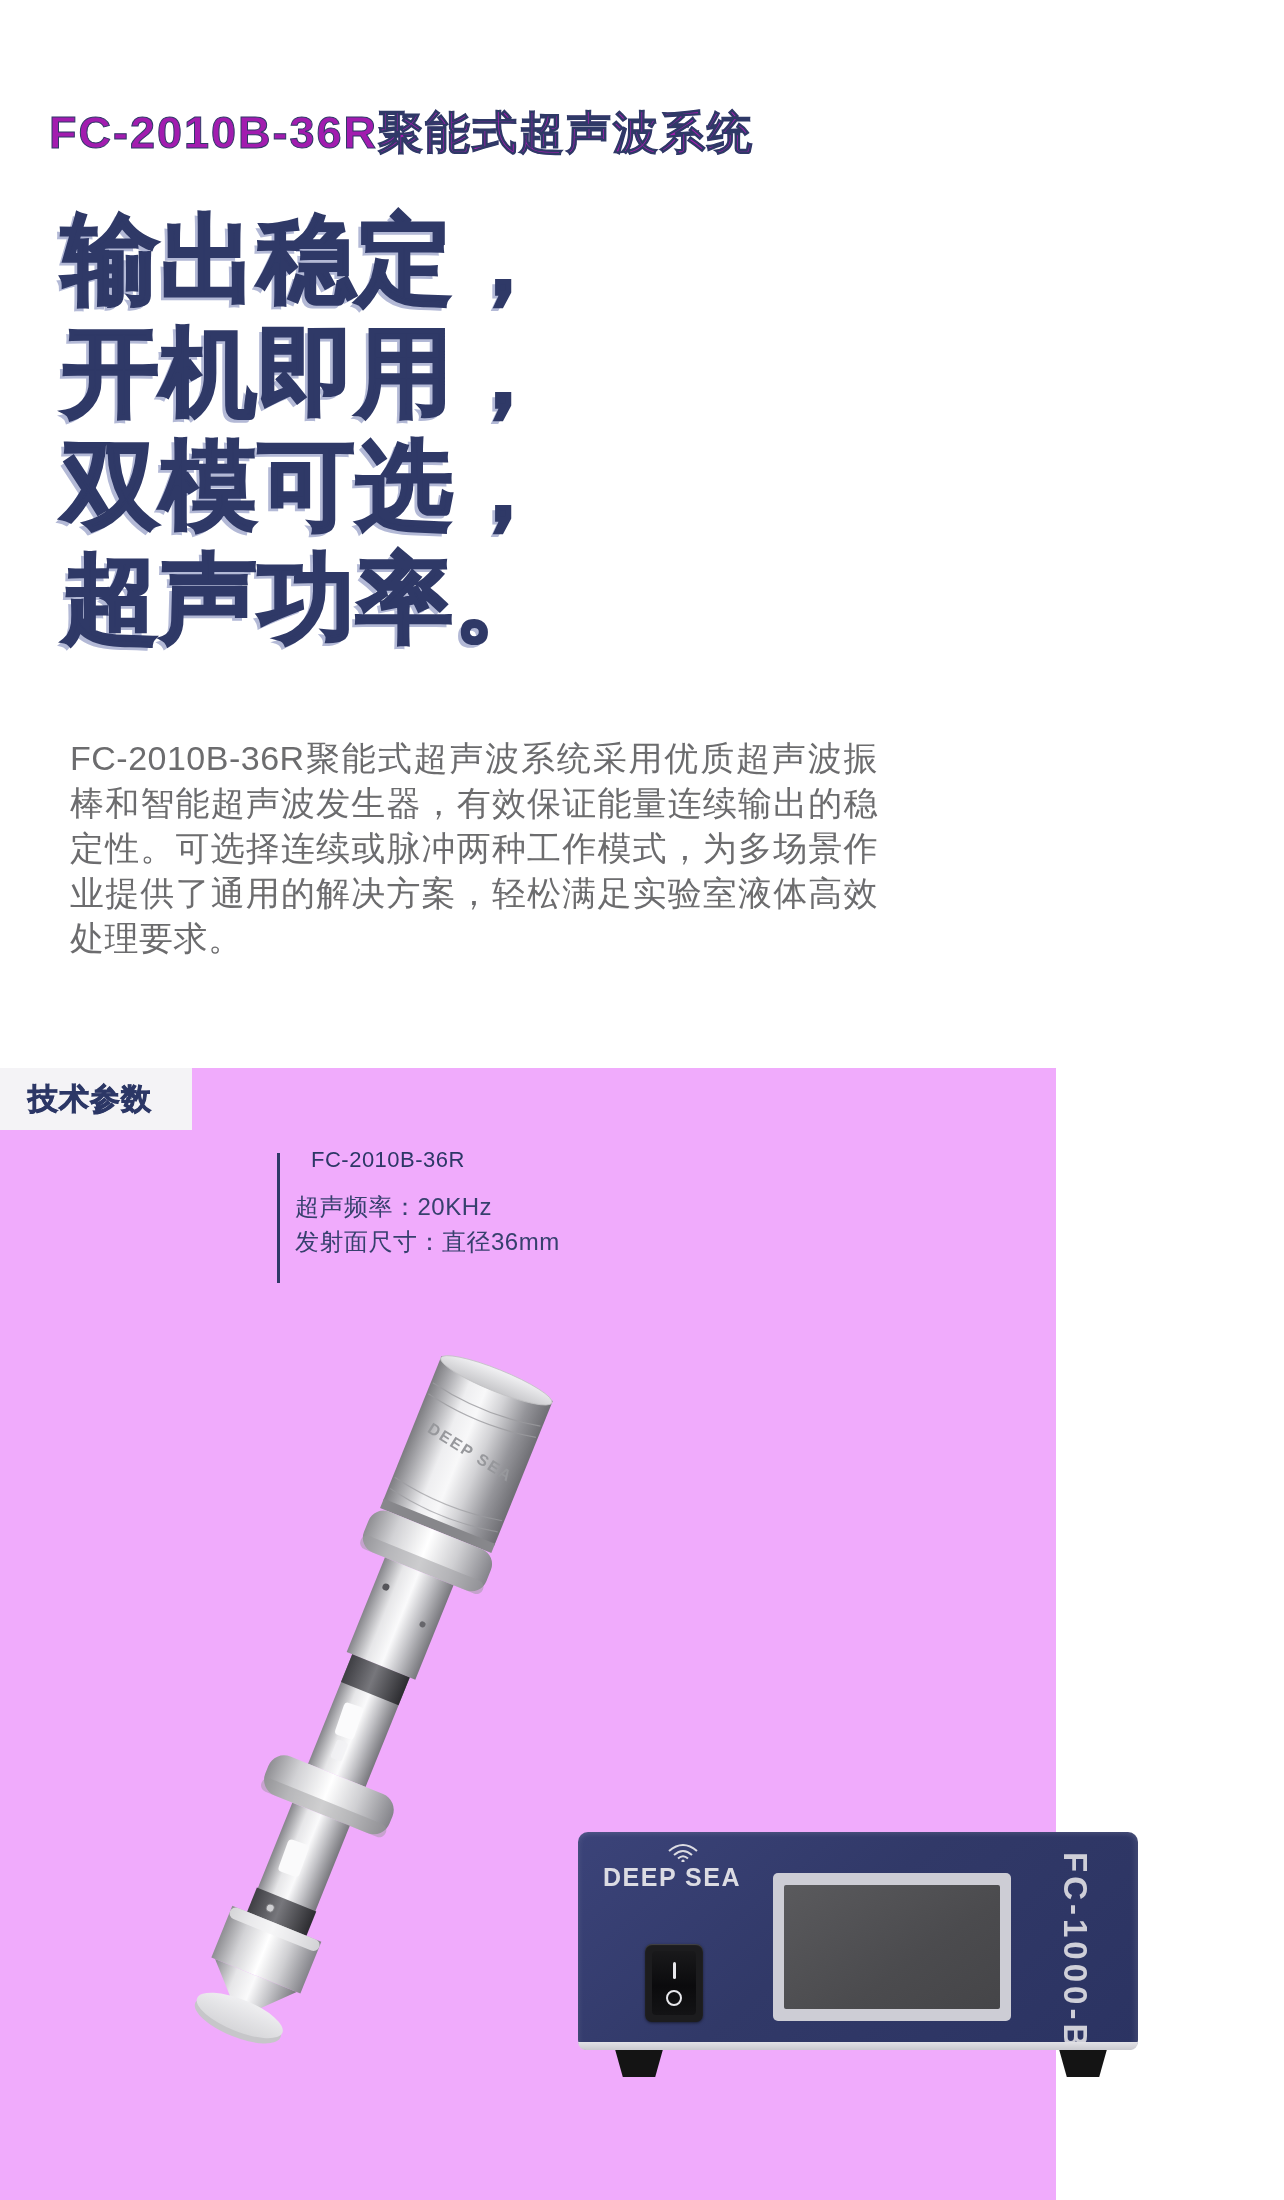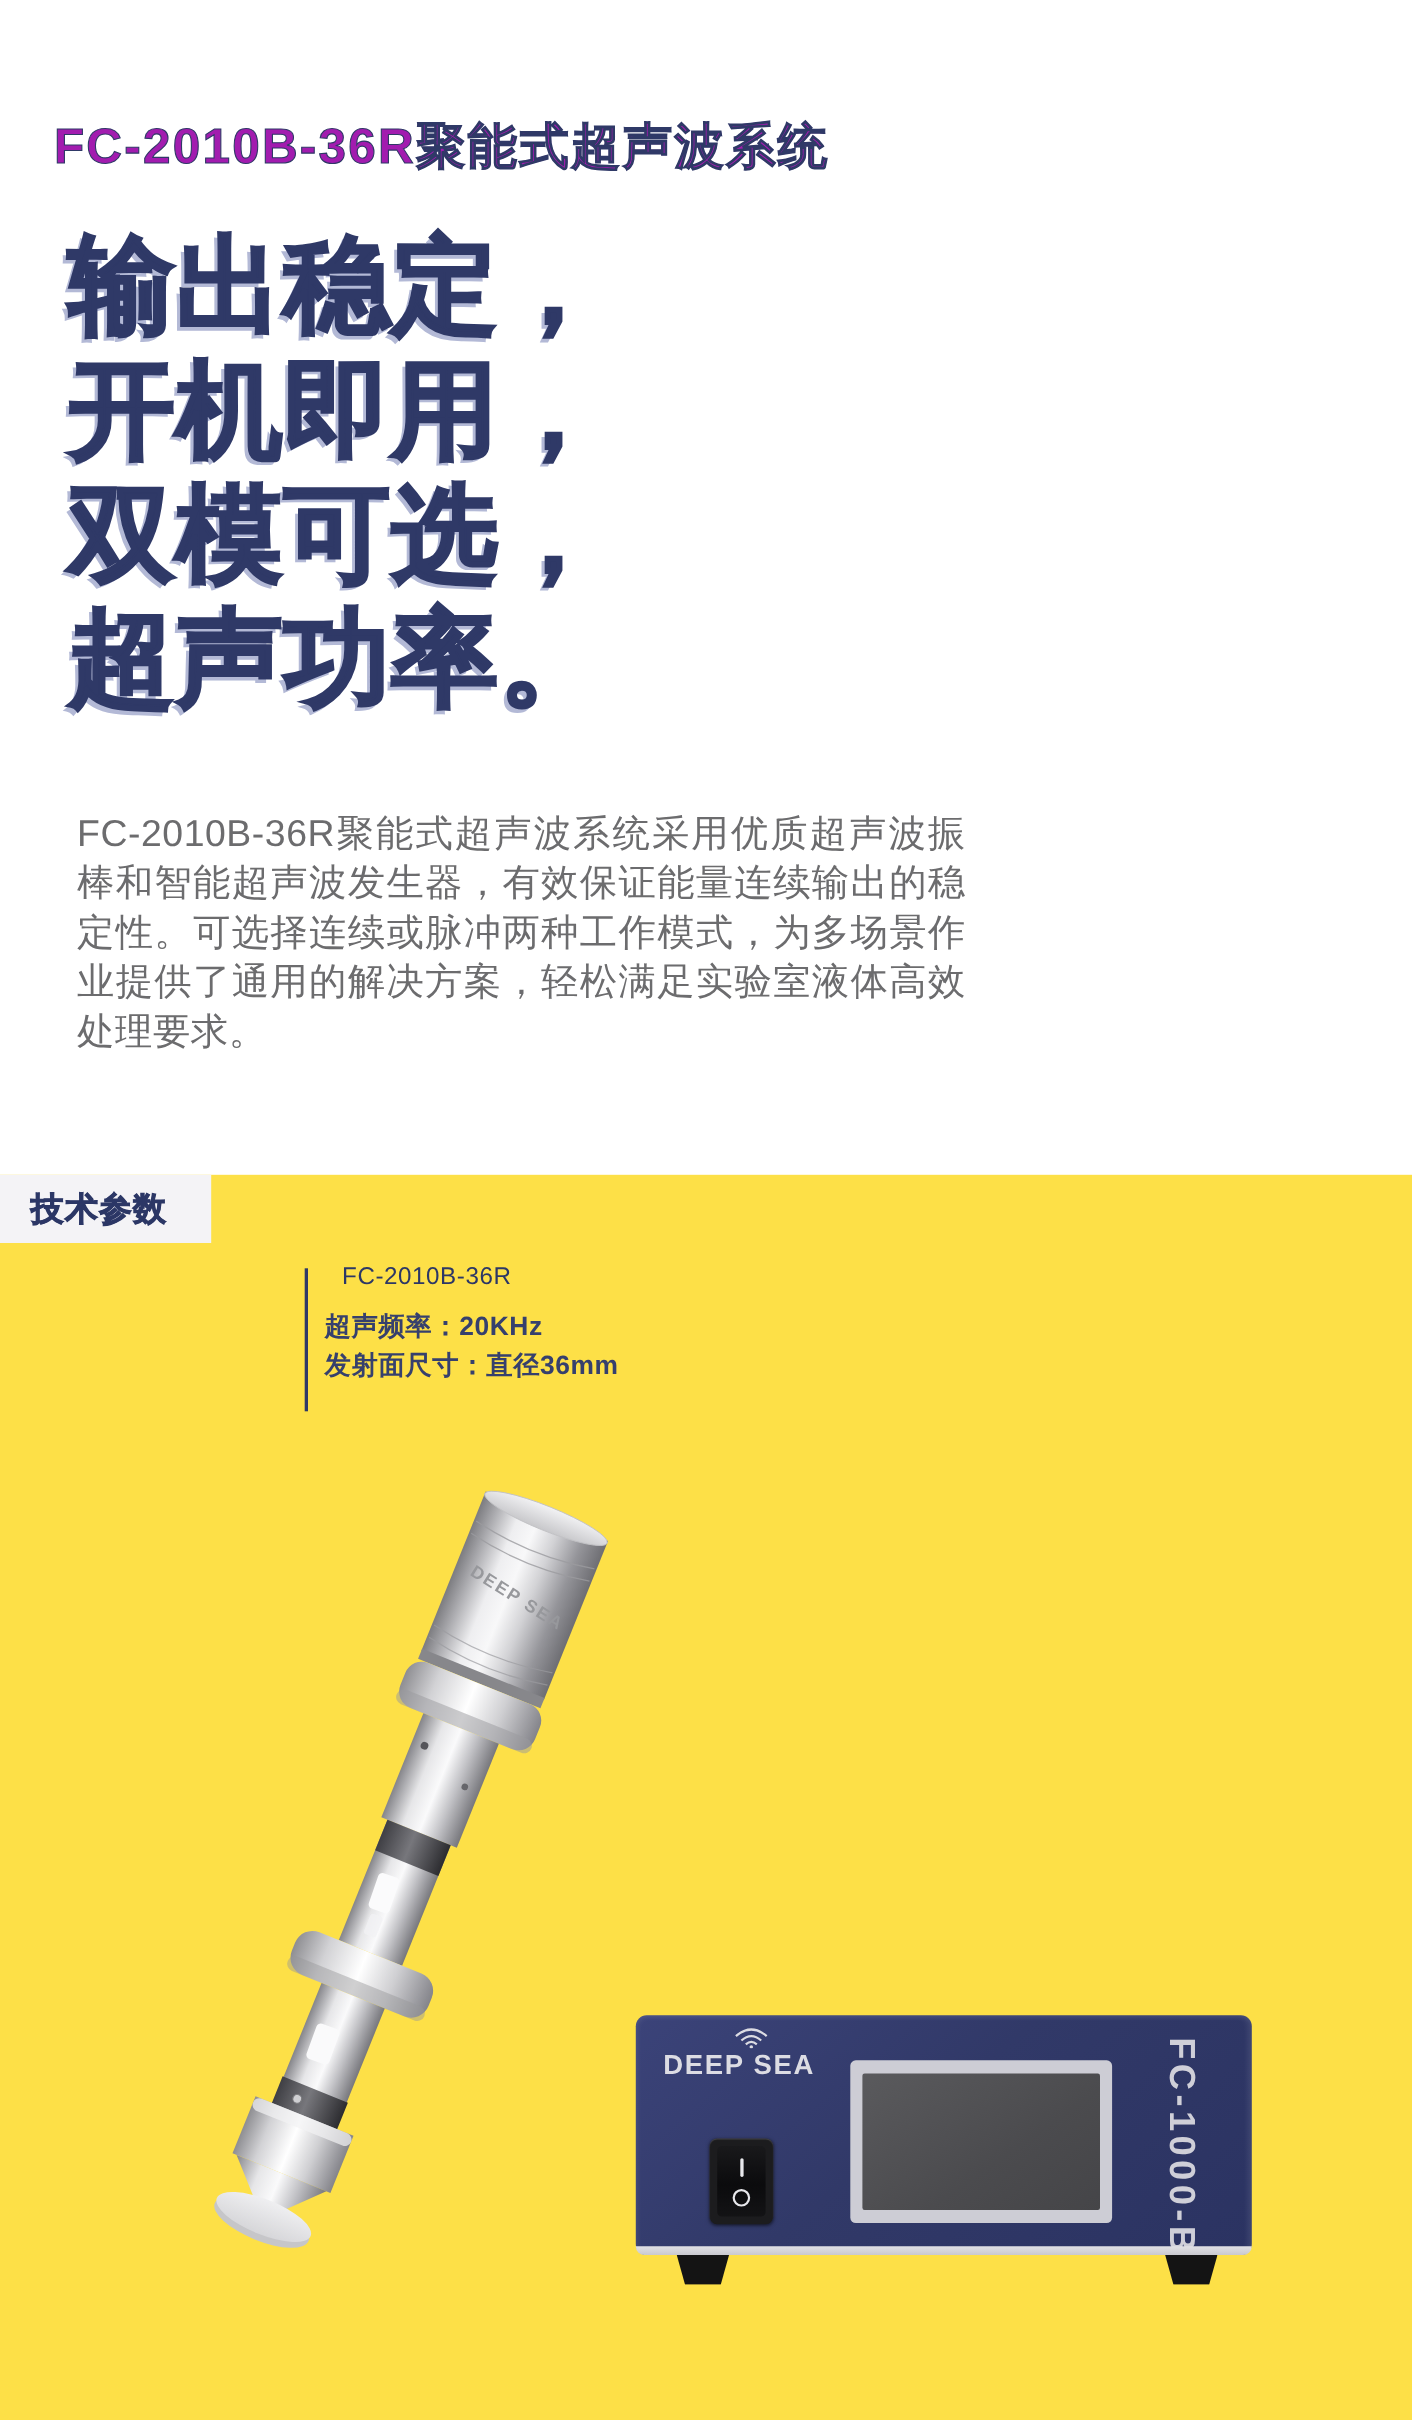--- a/index.html
+++ b/index.html
@@ -18,33 +18,33 @@
     color:#2f3967;-webkit-text-stroke:2.5px #2f3967;
     text-shadow:-4px 4px 0 #b3b9d6;white-space:nowrap;letter-spacing:1px;
   }
   .hero-desc{
     position:absolute;left:49px;top:736px;width:808px;
     font-size:34px;line-height:45px;letter-spacing:0.5px;
     color:#6c6c6e;text-align:justify;margin-left:21px;
   }
 
   
-  .gray-section{position:absolute;left:0;top:1068px;width:1284px;height:1132px;background:#fde047;}
+  .gray-section{position:absolute;left:0;top:1068px;width:1056px;height:1132px;background:#f0abfc;}
   .tech-label{
     position:absolute;left:0;top:0;width:192px;height:62px;
     background:#f4f3f6;display:flex;align-items:center;padding-left:28px;
     font-size:30px;font-weight:900;color:#2c3766;-webkit-text-stroke:0.8px #2c3766;letter-spacing:1px;
   }
   .spec-block{position:absolute;left:277px;top:85px;}
   .spec-bar{position:absolute;left:0;top:0;width:3px;height:130px;background:#2f3967;}
   .spec-model{
     position:absolute;left:34px;top:-6px;white-space:nowrap;
     font-size:22px;font-weight:400;color:#2c3766;letter-spacing:0.5px;
   }
-  .spec-lines{position:absolute;left:18px;top:36px;width:400px;font-weight:bold;}
+  .spec-lines{position:absolute;left:18px;top:36px;width:400px;}
   .spec-line{font-size:24px;line-height:35px;color:#36406d;white-space:nowrap;letter-spacing:0.5px;}
 
   
   .probe-wrap{
     position:absolute;left:296px;top:1341px;width:140px;height:724px;
     transform:rotate(22deg);transform-origin:50% 50%;
   }
 
   
   .device{

